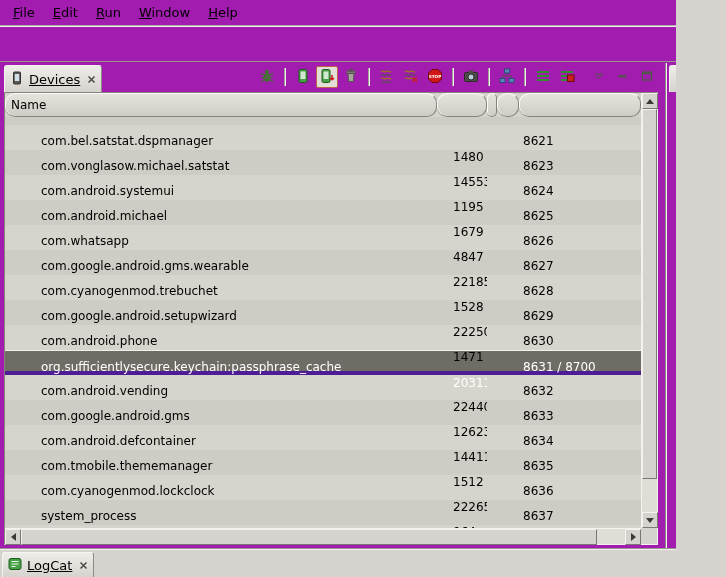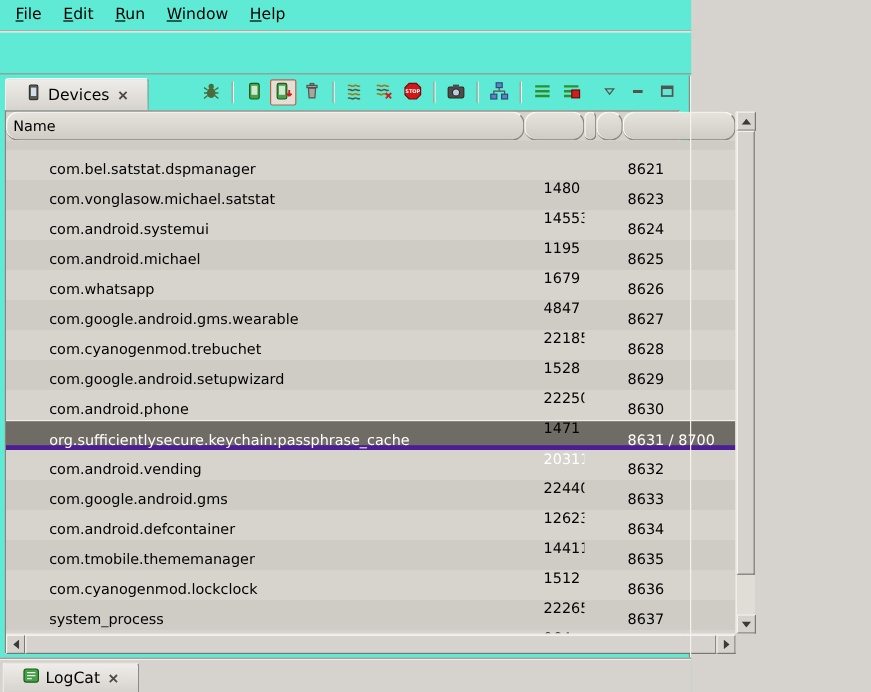--- a/index.html
+++ b/index.html
@@ -1,45 +1,45 @@
 <!DOCTYPE html>
 <html><head>
 <meta charset="utf-8">
 <style>
   * { margin:0; padding:0; box-sizing:border-box; }
   html,body { width:726px; height:577px; overflow:hidden; }
   body {
     font-family:"DejaVu Sans","Liberation Sans",sans-serif;
     font-size:12px; color:#000; background:#d6d3ce;
   }
-  #window { position:relative; width:576px; height:577px; background:#5eead4; }
+  #window { position:relative; width:676px; height:577px; background:#a21caf; }
 
   
   #menubar { height:26px; display:flex; align-items:center; padding-left:4px;
              border-bottom:1px solid #aeaba4; }
   .menu-item { display:inline-block; padding:4px 9px; font-size:13px; cursor:default; }
   .menu-item::first-letter { text-decoration:underline; }
 
   
   #main-toolbar { height:36px; border-bottom:1px solid #98958f;
                   box-shadow:inset 0 1px 0 #f2f0ec; }
 
   
   #main { position:absolute; top:63px; left:0; right:0; bottom:29px; display:flex; }
   #devices-panel { width:666px; position:relative; border-right:1px solid #8e8b84; }
   #threads-panel { flex:1; position:relative; border-left:1px solid #f4f2ee; overflow:hidden; }
 
   
   .view-header { position:relative; height:29px; }
   .tab { position:absolute; left:4px; top:2px; height:27px;
-         display:inline-flex; align-items:center; gap:5px; padding:0 16px;
+         display:inline-flex; align-items:center; gap:5px; padding:0 5px;
          background:linear-gradient(#efede9,#d6d3ce);
          border:1px solid #8e8b84; border-bottom:none;
          border-top-color:#f6f4f1; border-left-color:#f6f4f1;
-         border-radius:3px 3px 0 0; font-size:13px; white-space:nowrap; }
+         border-radius:3px 3px 0 0; font-size:13px; white-space:nowrap;text-decoration:underline; }
   .tab .close { display:inline-flex; margin-left:2px; }
 
   
   #devices-toolbar { position:absolute; right:6px; top:3px; display:flex; align-items:center; }
   .icon-btn { width:22px; height:22px; display:flex; align-items:center; justify-content:center;
               border:1px solid transparent; margin:0 1px; }
   .icon-btn.pressed { border:1px solid #c0604a; background:#e4dfd6; border-radius:2px; }
   .tsep { width:2px; height:18px; margin:0 5px;
           border-left:1px solid #a2a099; border-right:1px solid #f2f0ec; }
   .tgap { width:8px; }

